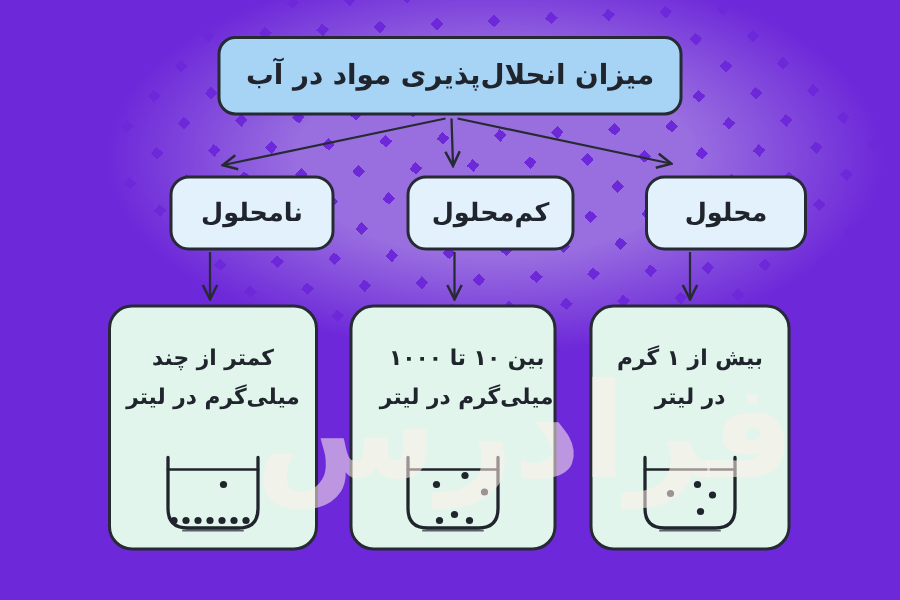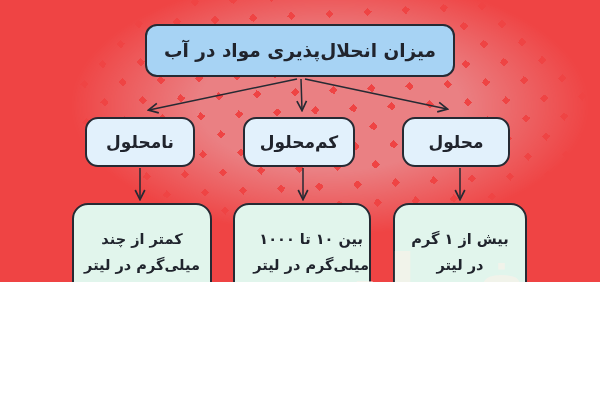--- a/index.html
+++ b/index.html
@@ -1,19 +1,19 @@
 <!DOCTYPE html>
 <html lang="fa"><head>
 <meta charset="utf-8">
 <style>
   html,body{margin:0;padding:0;}
   .canvas{
     position:relative;
-    width:600px;height:282px;
-    background:#ef4444;
+    width:600px;height:400px;
+    background:#6d28d9;
     overflow:hidden;
     font-family:"DejaVu Sans","Liberation Sans",sans-serif;
     color:#20242d;
   }
   
   .pattern{
     position:absolute;left:70px;top:-25px;width:520px;height:310px;
     background:
       repeating-linear-gradient(42deg,#e2e3eb 0 21px,rgba(0,0,0,0) 21px 27px),
       repeating-linear-gradient(-48deg,#e2e3eb 0 21px,rgba(0,0,0,0) 21px 27px);
@@ -32,21 +32,21 @@
     z-index:2;
   }
   .title-box{
     left:145px;top:24px;width:310px;height:53px;
     background:#a7d3f4;border-radius:12px;
     font-size:18.5px;font-weight:bold;
   }
   .cat-box{
     height:50px;top:117px;
     background:#e2f1fc;border-radius:13px;
-    font-size:17px;font-weight:bold;
+    font-size:17px;font-weight:bold;margin-left:28px;
   }
   .cat-left{left:85px;width:110px;}
   .cat-mid{left:243px;width:112px;}
   .cat-right{left:402px;width:108px;}
   .desc-box{
     top:203px;height:164px;
     background:#e1f5ec;border-radius:16px;
     border-width:2.5px;
     flex-direction:column;justify-content:flex-start;
   }

